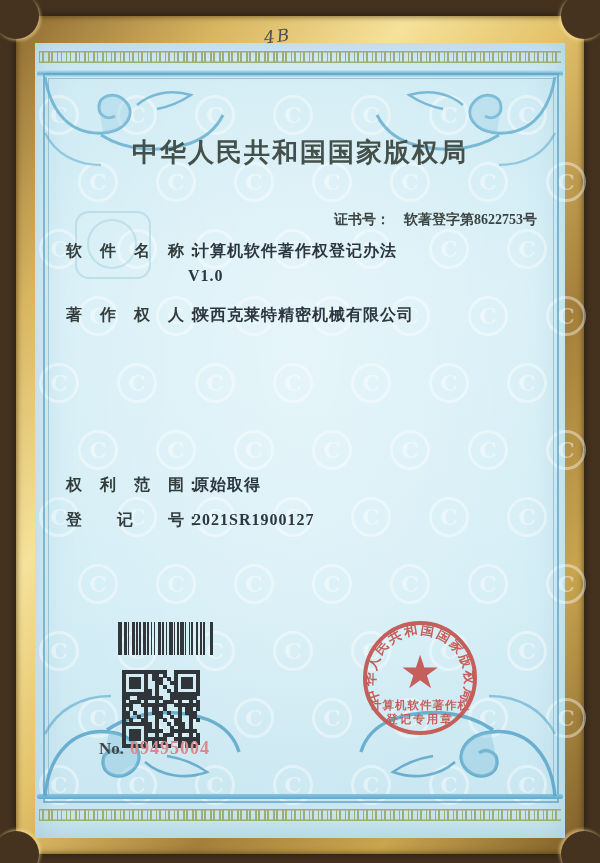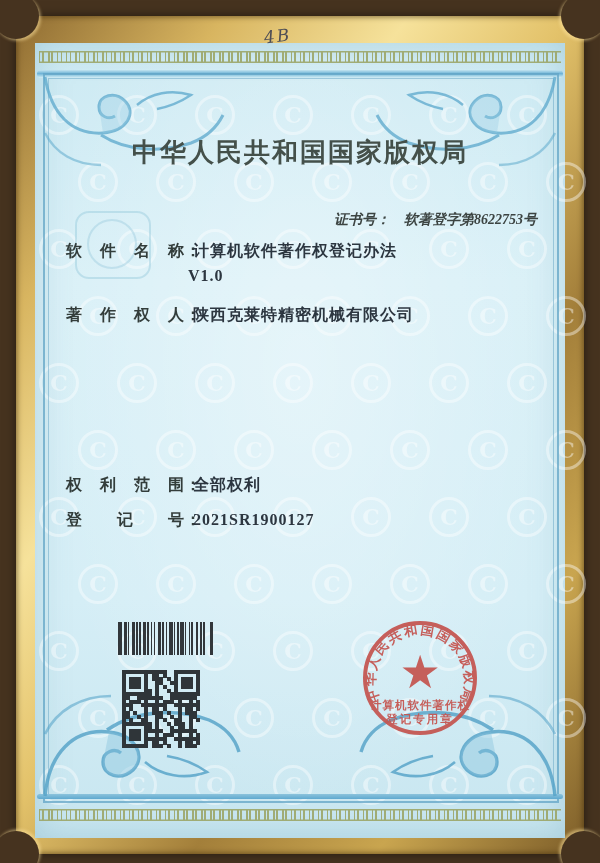--- a/index.html
+++ b/index.html
@@ -81,21 +81,21 @@
   .content{z-index:3;color:#2e3840;}
   .authority{
     position:absolute;left:0;top:92px;width:100%;text-align:center;
     font-size:26px;font-weight:bold;letter-spacing:2px;color:#44504a;
   }
   .cert-title{
     position:absolute;left:0;top:126px;width:100%;text-align:center;
     font-size:31px;font-weight:bold;letter-spacing:2px;color:#38423c;
   }
   .certno{
-    position:absolute;right:28px;top:168px;font-size:14px;font-weight:bold;color:#3c4442;font-style:italic;
+    position:absolute;right:28px;top:168px;font-size:14px;font-weight:bold;color:#3c4442;
   }
   .certno .num{margin-left:14px;}
   .row{position:absolute;left:31px;font-size:16px;font-weight:bold;letter-spacing:1px;white-space:nowrap;}
   .row .lab{display:inline-block;width:122px;color:#333d3b;}
   .row .val{color:#2c3640;}
   .r0{top:198px;} .r0b{top:224px;left:153px;font-size:16px;font-weight:bold;}
   .r1{top:262px;} .r2{top:326px;} .r3{top:362px;} .r4{top:397px;} .r5{top:432px;} .r6{top:467px;}
   .statement{
     position:absolute;left:31px;top:500px;width:472px;
     font-size:15.5px;font-weight:bold;line-height:35px;text-indent:2em;
@@ -281,21 +281,21 @@
     </div>
     <div class="row r0b">
       <span class="val">V1.0</span>
     </div>
     <div class="row r1">
       <span class="lab">著　作　权　人：</span>
       <span class="val">陕西克莱特精密机械有限公司</span>
     </div>
     <div class="row r5">
       <span class="lab">权　利　范　围：</span>
-      <span class="val">全部权利</span>
+      <span class="val">原始取得</span>
     </div>
     <div class="row r6">
       <span class="lab">登　　记　　号：</span>
       <span class="val">2021SR1900127</span>
     </div>
 
 
     <div id="barcode">
         <i style="left: 2px; width: 3px;"></i>
         <i style="left: 6px; width: 1px;"></i>
@@ -582,20 +582,23 @@
         <i style="left: 22.3px; top: 74.3px; width: 4px; height: 4px;"></i>
         <i style="left: 29.7px; top: 74.3px; width: 4px; height: 4px;"></i>
         <i style="left: 33.4px; top: 74.3px; width: 4px; height: 4px;"></i>
         <i style="left: 37.1px; top: 74.3px; width: 4px; height: 4px;"></i>
         <i style="left: 44.6px; top: 74.3px; width: 4px; height: 4px;"></i>
         <i style="left: 55.7px; top: 74.3px; width: 4px; height: 4px;"></i>
         <i style="left: 63.1px; top: 74.3px; width: 4px; height: 4px;"></i>
         <i style="left: 66.9px; top: 74.3px; width: 4px; height: 4px;"></i>
         <i style="left: 70.6px; top: 74.3px; width: 4px; height: 4px;"></i>
       </div>
+    <div class="serial">
+      <span class="no">No.</span><span class="num">09495004</span>
+    </div>
 
     <div class="seal">
       <svg width="140" height="140" viewBox="0 0 140 140">
         <circle cx="70" cy="70" r="55" fill="none" stroke="#c4534e" stroke-width="4"></circle>
         <path id="sealArc" d="M 34.5 99 A 45 45 0 1 1 105.5 99" fill="none" stroke="none"></path>
         <text font-size="13.5" fill="#c4534e" font-weight="bold" letter-spacing="2" font-family="Liberation Serif, DejaVu Serif, serif">
           <textPath href="#sealArc" startOffset="50%" text-anchor="middle">中华人民共和国国家版权局</textPath>
         </text>
         <text x="70" y="80" text-anchor="middle" font-size="46" fill="#c4534e">★</text>
         <text x="70" y="101" text-anchor="middle" font-size="11.5" font-weight="bold" fill="#c4534e" letter-spacing="1" font-family="Liberation Serif, DejaVu Serif, serif">计算机软件著作权</text>

